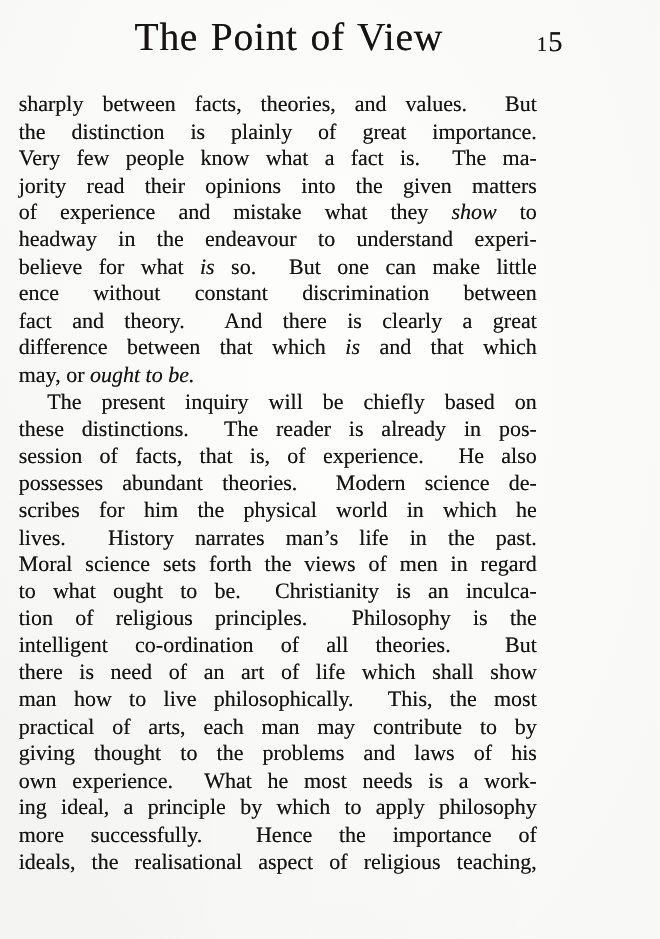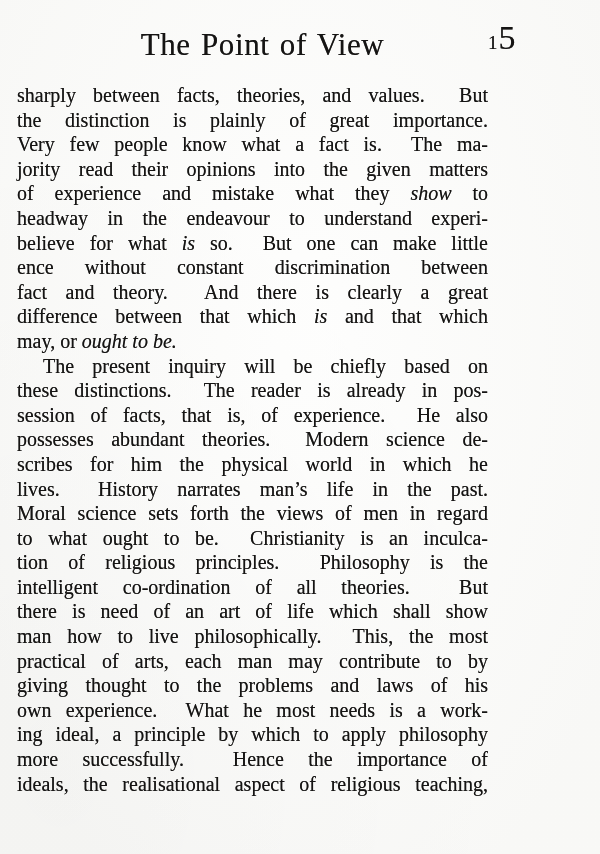--- a/index.html
+++ b/index.html
@@ -11,26 +11,26 @@
     background-image:
       radial-gradient(ellipse at 50% 40%, rgba(255,255,255,0.6) 0%, rgba(0,0,0,0.015) 85%),
       radial-gradient(ellipse at 10% 90%, rgba(0,0,0,0.02) 0%, rgba(0,0,0,0) 60%);
     font-family:"Liberation Serif","DejaVu Serif",serif;
     color:var(--ink);
     overflow:hidden;
     text-shadow:0 0 0.55px rgba(20,19,18,0.65);
   }
   .header { position:absolute; left:27px; top:17px; width:471px; height:36px; }
   .title {
-    text-align:center; font-size:31px; line-height:32px;
-    letter-spacing:0.6px; word-spacing:2px;margin-top:12px;
+    text-align:center; font-size:36px; line-height:32px;
+    letter-spacing:0.6px; word-spacing:2px;
   }
   .folio {
     position:absolute; left:488px; top:25px;
-    font-size:34px; line-height:26px; letter-spacing:1px;
+    font-size:26px; line-height:26px; letter-spacing:1px;
   }
   .folio::first-letter { font-size:19px; }
   .body-text { position:absolute; left:17px; top:83px; width:471px; }
   .paragraph { margin:0; }
   .line {
     font-size:20px; line-height:24.6px; height:24.6px;
     text-align:justify; text-align-last:justify;
     white-space:pre-wrap;
   }
   .line.unjust { text-align-last:left; }

